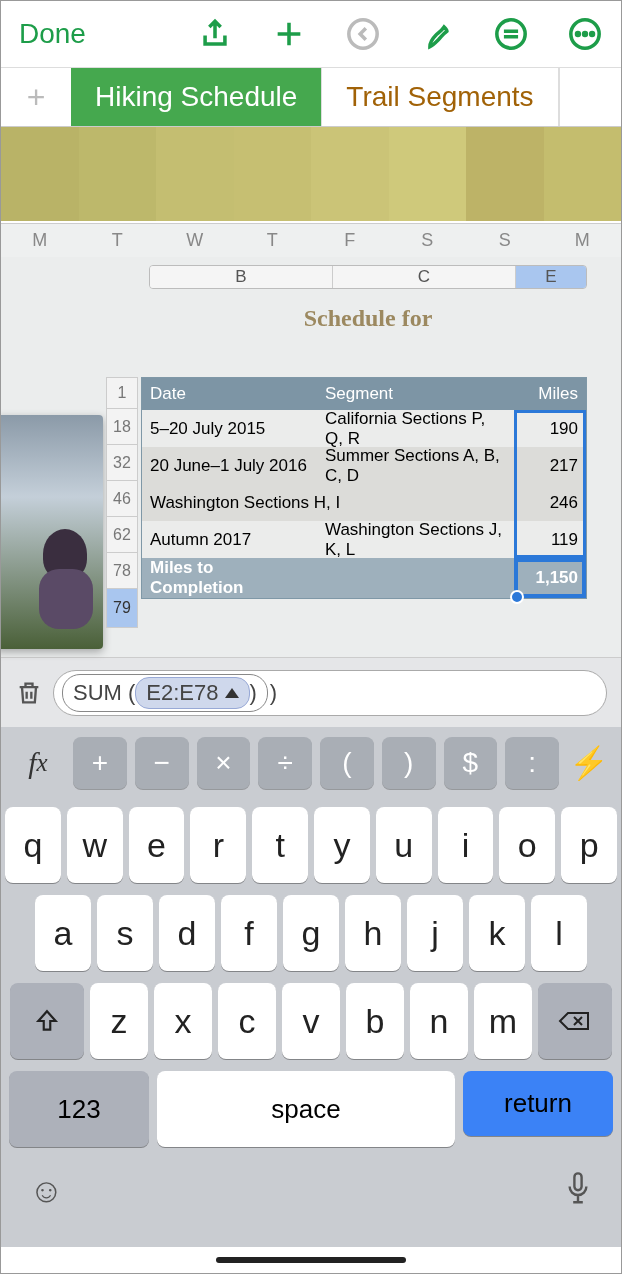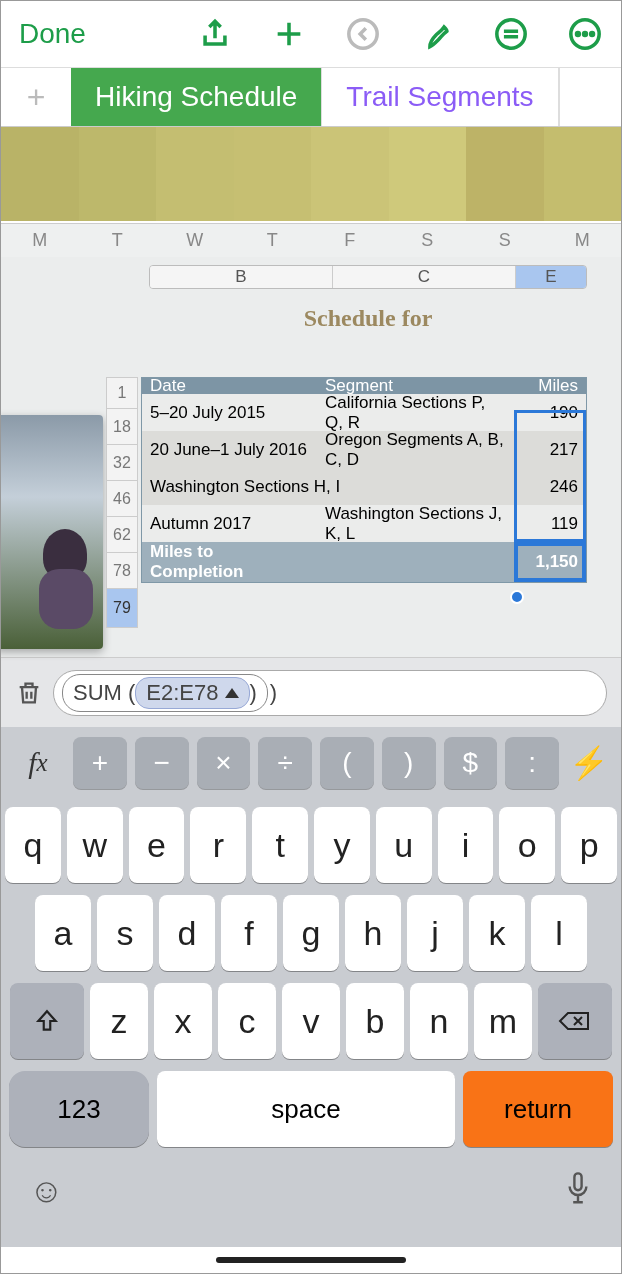--- a/index.html
+++ b/index.html
@@ -28,21 +28,21 @@
     background:none;border:none;
   }
   .tool-icons { display:flex; gap: 38px; align-items:center; }
   .tool-icons .ic { width:36px; height:36px; display:flex; align-items:center; justify-content:center; color:#1d9d49; }
   .ic svg { width:34px; height:34px; stroke:#1d9d49; fill:none; stroke-width:2.5; }
   .ic.disabled svg { stroke:#bbb; }
 
   
   .sheet-tabs { height:60px; display:flex; align-items:stretch; border-top:1px solid #ddd; border-bottom:1px solid #ccc; }
   .sheet-add { width:70px; display:flex; align-items:center; justify-content:center; color:#bbb; font-size:32px; }
-  .sheet-tab { padding: 0 24px; display:flex; align-items:center; font-size:28px; color:#8b5cf6; border-right:1px solid #ddd; }
+  .sheet-tab { padding: 0 24px; display:flex; align-items:center; font-size:28px; color:#a16207; border-right:1px solid #ddd; }
   .sheet-tab.active { background:#45a84e; color:#fff; }
   .sheet-overflow { width:12px; border-left:1px solid #ddd; }
 
   
   .colorstrip { height:96px; display:flex; border-bottom:2px solid #fff; }
   .colorstrip div { flex:1; }
   .c0{background:#b9b367}.c1{background:#bdb86b}.c2{background:#c4be71}.c3{background:#c6bf72}.c4{background:#cbc477}.c5{background:#cfc97b}.c6{background:#bdb367}.c7{background:#c4bd6e}
 
   
   .weekdays { height:34px; display:flex; color:#888; font-size:18px; background:#eef0f0; border-top:1px solid #ccc; }
@@ -62,21 +62,21 @@
   .rownums { position:absolute; top:120px; left:105px; width:32px; }
   .rownums div { height:37px; display:flex; align-items:center; justify-content:center; font-size:16px; color:#777; background:#f3f3f3; border:1px solid #ccc; margin-bottom:-1px; }
   .rownums div.sel { background:#a9c6ef; color:#333; }
 
   .tabletitle { position:absolute; top:46px; left:148px; right:34px; text-align:center; font-family:Georgia,serif; color:#9c8960; font-size:24px; font-weight:bold; line-height:1.3; }
 
   .datatable { position:absolute; top:120px; left:140px; right:34px; border:1px solid #7f98a7; }
   .drow { display:flex; height:37px; }
   .drow > div { padding:0 8px; display:flex; align-items:center; font-size:17px; }
   .cdate{flex:0 0 175px;} .cseg{flex:1;} .cmi{flex:0 0 72px; justify-content:flex-end; position:relative;}
-  .hdr { background:#7d95a5; color:#fff; font-size:17px; height:16px;}
+  .hdr { background:#7d95a5; color:#fff; font-size:17px; height:32px;}
   .even{background:#ebeceb;} .odd{background:#dcdcd9;}
   .totalrow{ background:#9eb0bc; color:#fff; font-weight:bold; height:40px;}
   .sel-col { position:absolute; top:32px; right:0; width:72px; bottom:40px; border:3px solid #2b78d8; pointer-events:none; }
   .sel-cell { position:absolute; bottom:0; right:0; width:72px; height:40px; border:4px solid #2b78d8; pointer-events:none;}
   .bluedot { width:14px; height:14px; border-radius:50%; background:#2b78d8; border:2px solid #fff; position:absolute; right:62px; top:212px; }
 
   
   .formulabar { height:70px; background:#e5e6e8; border-top:1px solid #ccc; display:flex; align-items:center; padding:0 14px; gap:10px; }
   .trash { width:28px; height:28px; color:#555;}
   .formula-input { flex:1; height:46px; background:#fff; border:1px solid #aaa; border-radius:23px; display:flex; align-items:center; padding:0 8px; }
@@ -92,23 +92,23 @@
 
   
   .kbd { background:#c9ccd1; padding:8px 4px 10px; }
   .krow{ display:flex; gap:6px; margin-bottom:12px; justify-content:center;}
   .key{ flex:1; max-width:58px; height:76px; background:#fff; border-radius:8px; box-shadow:0 1px 0 rgba(0,0,0,.35); display:flex; align-items:center; justify-content:center; font-size:34px; color:#222;}
   .krow2 .key{ max-width:58px; }
   .krow2 { padding:0 30px; }
   .krow3 { padding:0 4px;}
   .shift,.bksp{ flex:0 0 74px; max-width:none; background:#adb1ba;}
   .bottomrow{ display:flex; gap:8px; padding:0 4px;}
-  .numkey{ flex:0 0 140px; height:76px; background:#adb1ba; border-radius:16px; box-shadow:0 1px 0 rgba(0,0,0,.35); display:flex; align-items:center; justify-content:center; font-size:26px;}
+  .numkey{ flex:0 0 140px; height:76px; background:#adb1ba; border-radius:8px; box-shadow:0 1px 0 rgba(0,0,0,.35); display:flex; align-items:center; justify-content:center; font-size:26px;}
   .spacekey{ flex:1; height:76px; background:#fff; border-radius:8px; box-shadow:0 1px 0 rgba(0,0,0,.35); display:flex; align-items:center; justify-content:center; font-size:26px;}
-  .returnkey{ flex:0 0 150px; height:76px; background:#f97316; border-radius:8px; box-shadow:0 1px 0 rgba(0,0,0,.35); display:flex; align-items:center; justify-content:center; font-size:26px;}
+  .returnkey{ flex:0 0 150px; height:65px; background:#3b82f6; border-radius:8px; box-shadow:0 1px 0 rgba(0,0,0,.35); display:flex; align-items:center; justify-content:center; font-size:26px;}
   .underkbd{ height:90px; background:#c9ccd1; display:flex; align-items:flex-start; justify-content:space-between; padding:14px 28px 0;}
   .emoji,.mic{ font-size:34px; color:#555;}
   .homebar{ position:absolute; bottom:10px; left:50%; transform:translateX(-50%); width:190px; height:6px; background:#222; border-radius:3px;}
 </style>
 </head>
 <body>
 
 <div class="toolbar">
   <button class="done-btn">Done</button>
   <div class="tool-icons">
@@ -208,21 +208,21 @@
       <div class="cseg">Segment</div>
       <div class="cmi">Miles</div>
     </div>
     <div class="drow even">
         <div class="cdate">5–20 July 2015</div>
         <div class="cseg">California Sections P, Q, R</div>
         <div class="cmi">190</div>
       </div>
     <div class="drow odd">
         <div class="cdate">20 June–1 July 2016</div>
-        <div class="cseg">Oregon Segments A, B, C, D</div>
+        <div class="cseg">Summer Sections A, B, C, D</div>
         <div class="cmi">217</div>
       </div>
     <div class="drow odd">
         <div class="cseg">Washington Sections H, I</div>
         <div class="cmi">246</div>
       </div>
     <div class="drow even">
         <div class="cdate">Autumn 2017</div>
         <div class="cseg">Washington Sections J, K, L</div>
         <div class="cmi">119</div>

